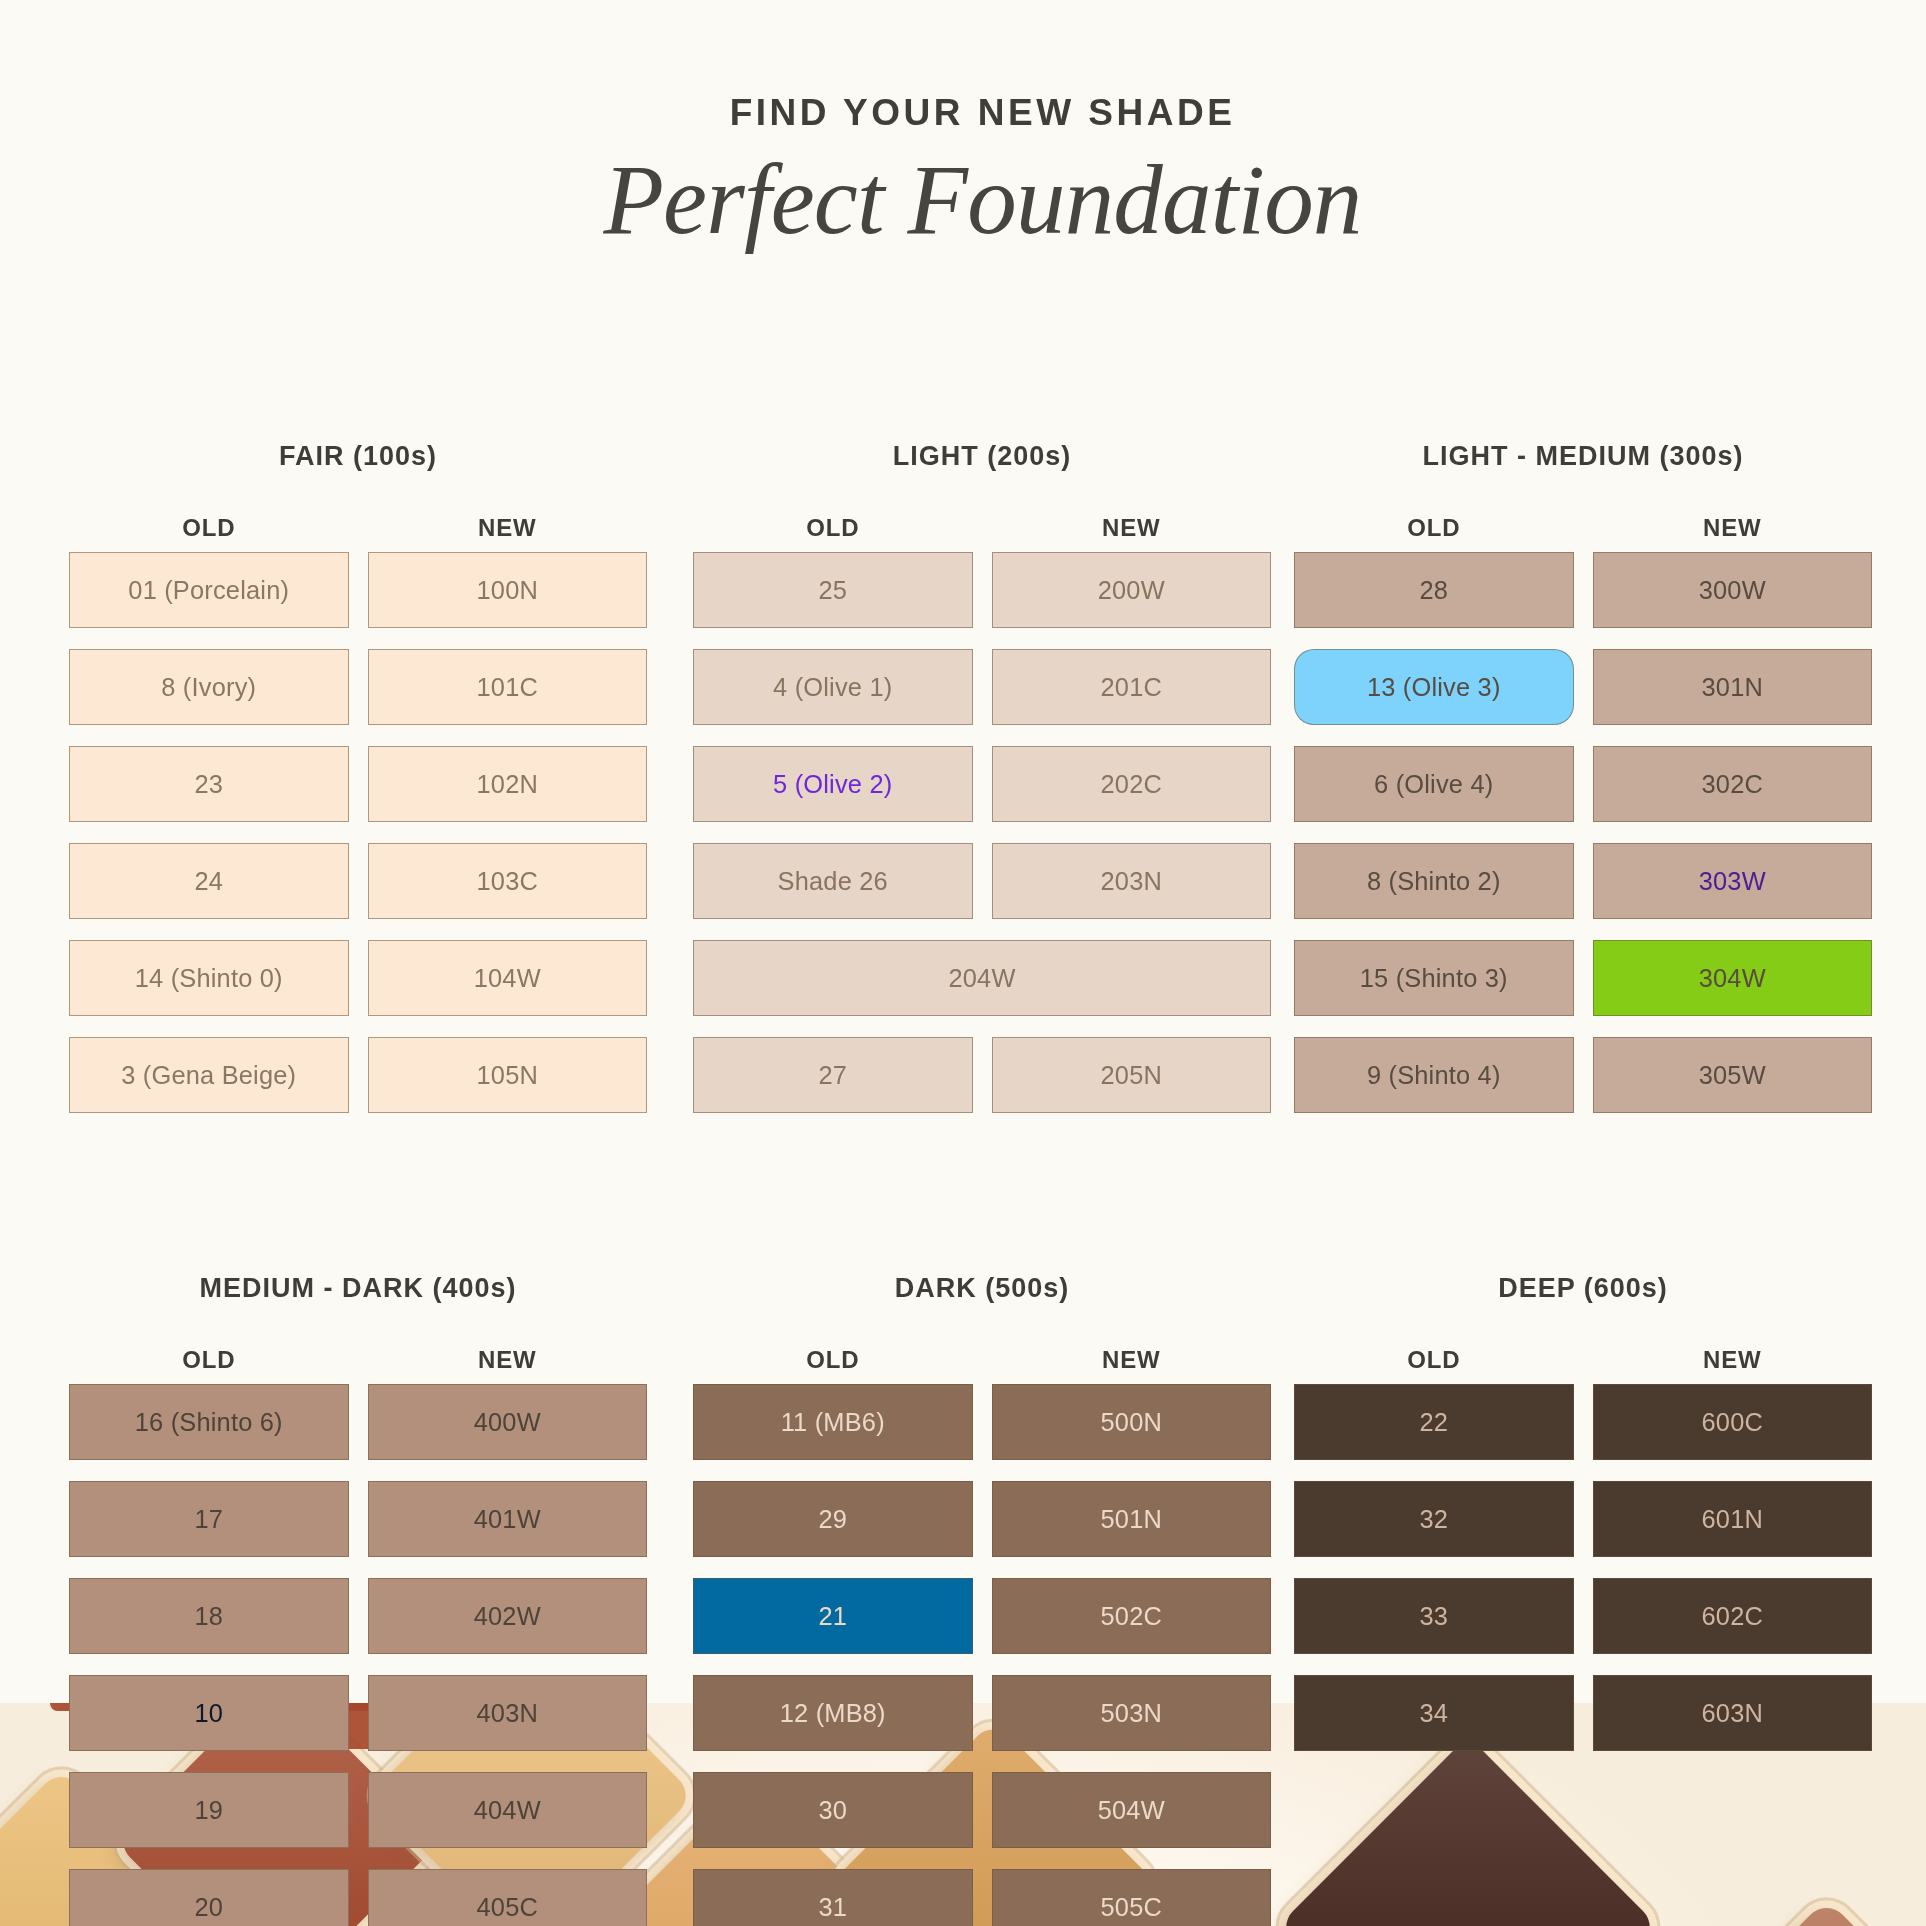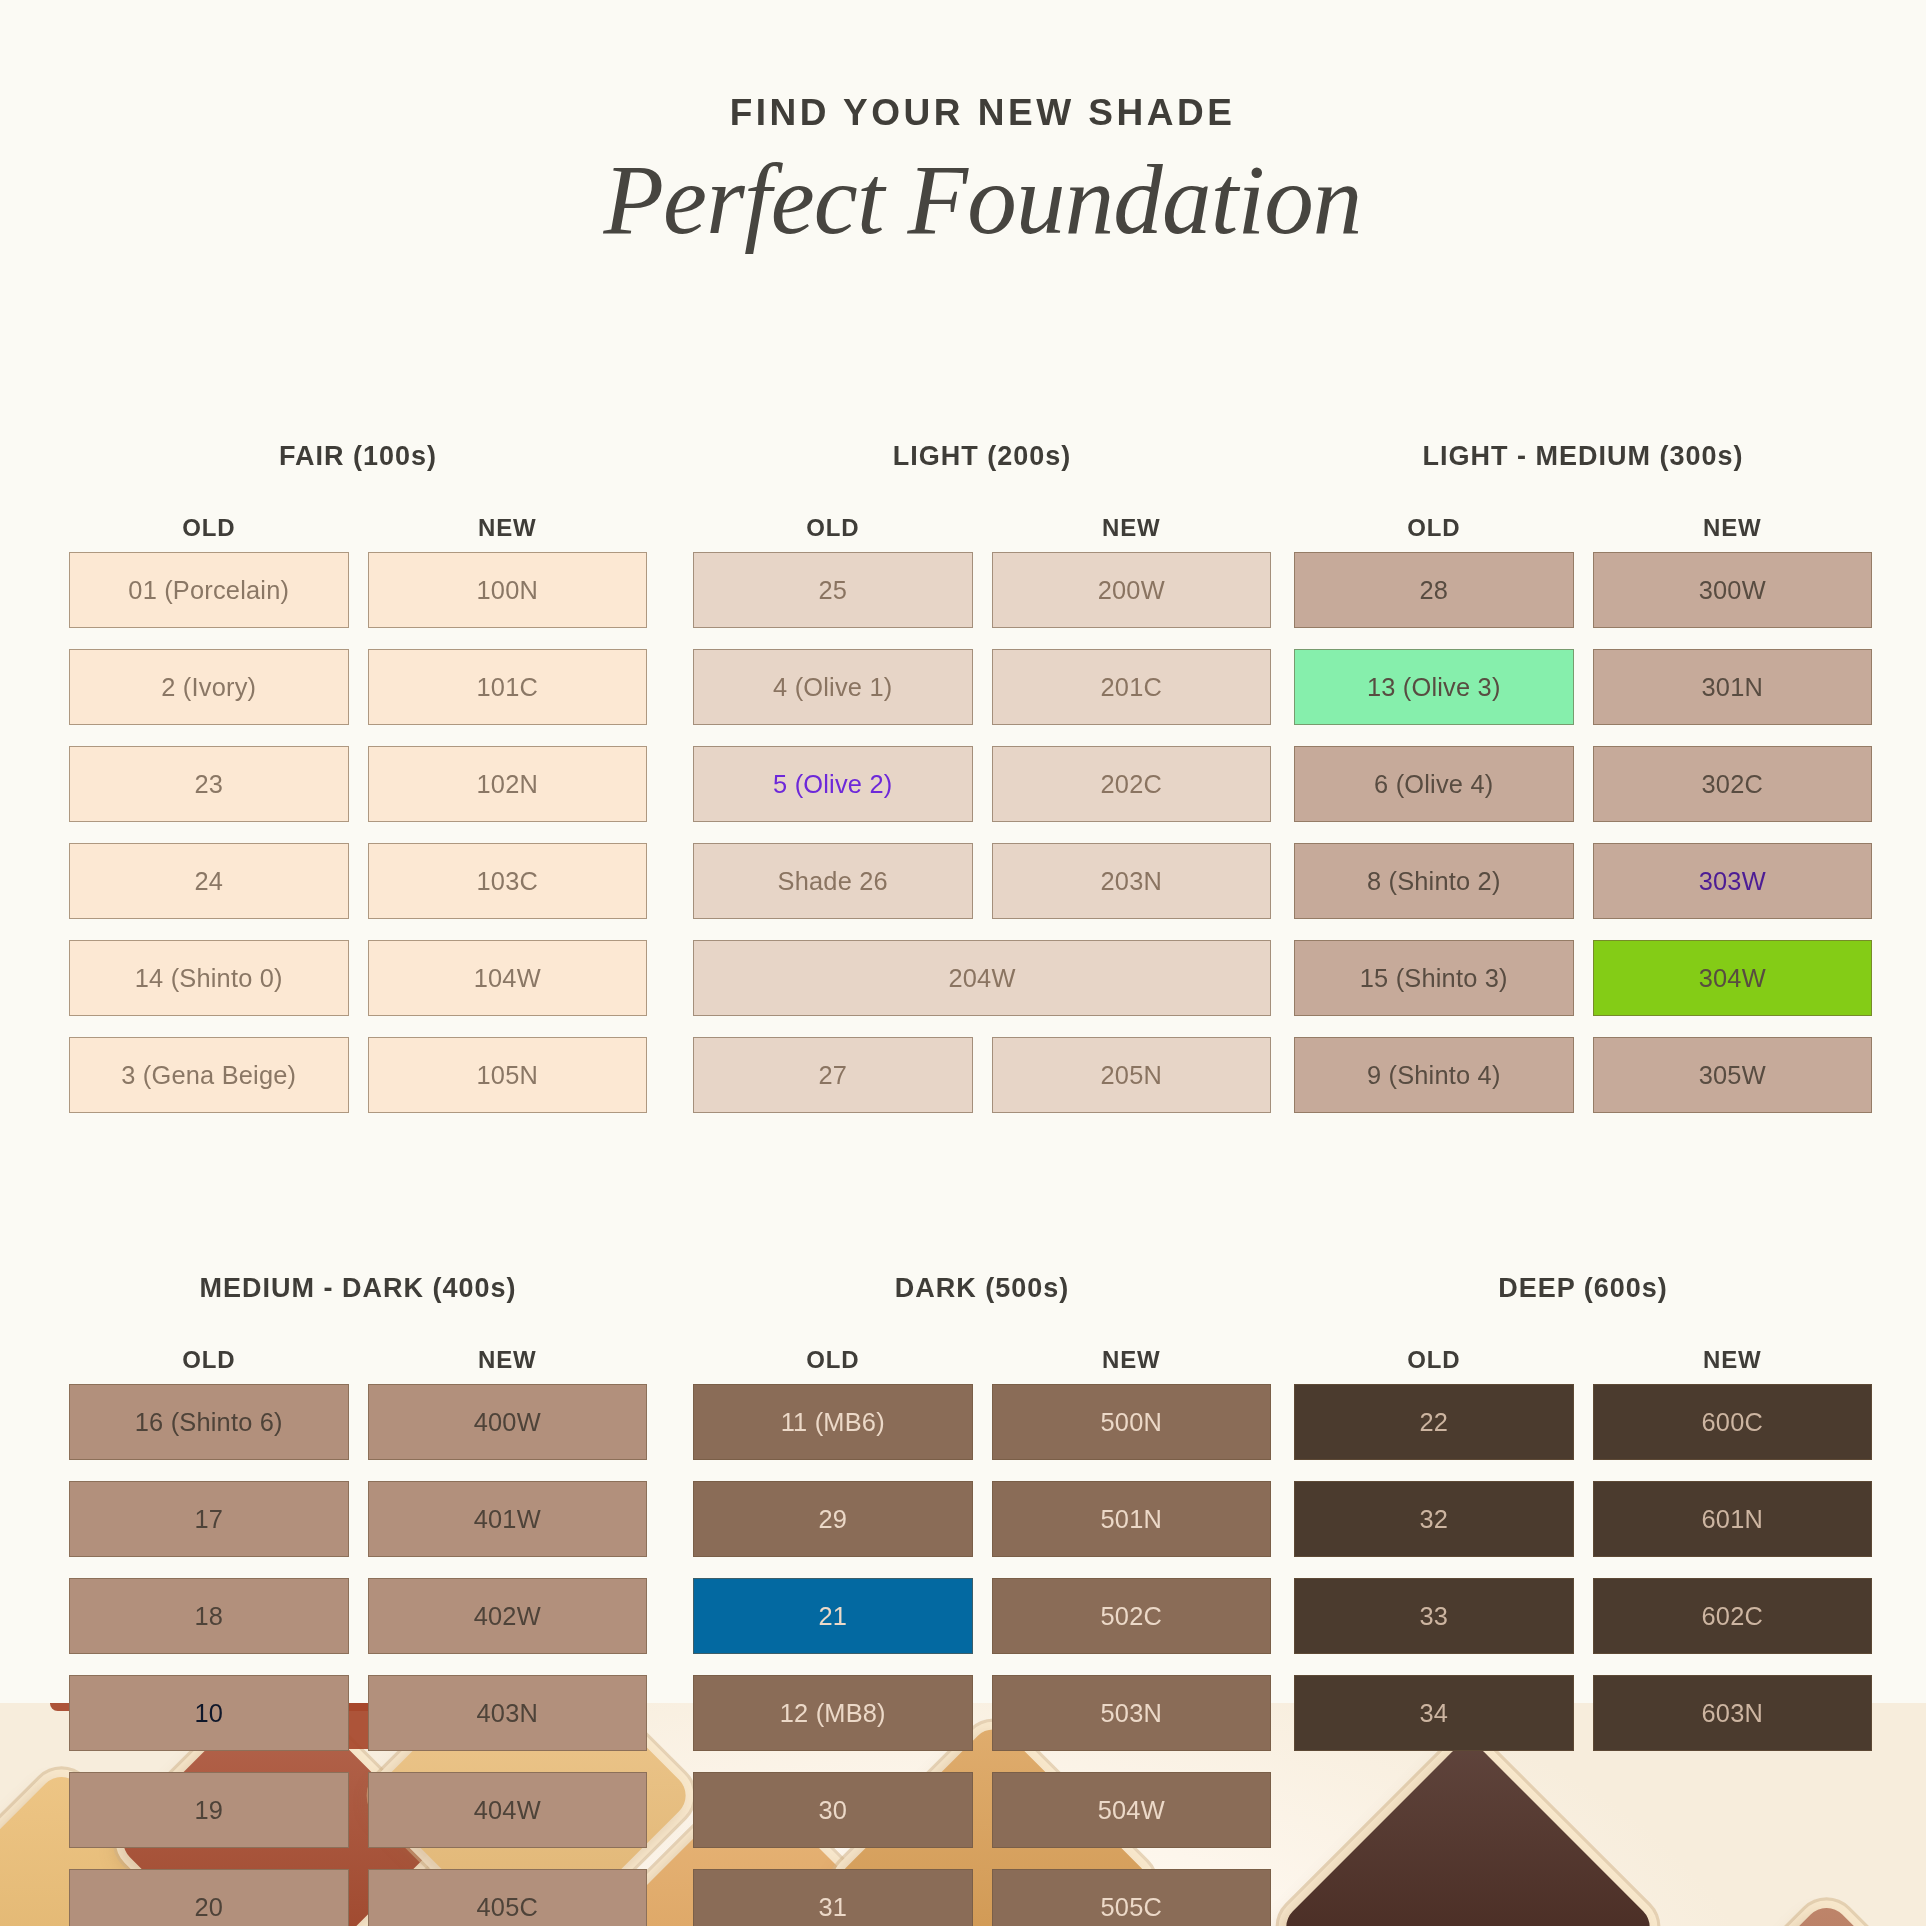--- a/index.html
+++ b/index.html
@@ -170,21 +170,21 @@
         <div class="col-head-row">
           <div class="col-head">OLD</div>
           <div class="col-head">NEW</div>
         </div>
         <div class="rows">
           <div class="shade-row">
             <div class="cell" style="background: rgb(252, 232, 211); color: rgb(138, 119, 101);">01 (Porcelain)</div>
             <div class="cell" style="background: rgb(252, 232, 211); color: rgb(138, 119, 101);">100N</div>
           </div>
           <div class="shade-row">
-            <div class="cell" style="background: rgb(252, 232, 211); color: rgb(138, 119, 101);">2 (Ivory)</div>
+            <div class="cell" style="background: rgb(252, 232, 211); color: rgb(138, 119, 101);">8 (Ivory)</div>
             <div class="cell" style="background: rgb(252, 232, 211); color: rgb(138, 119, 101);">101C</div>
           </div>
           <div class="shade-row">
             <div class="cell" style="background: rgb(252, 232, 211); color: rgb(138, 119, 101);">23</div>
             <div class="cell" style="background: rgb(252, 232, 211); color: rgb(138, 119, 101);">102N</div>
           </div>
           <div class="shade-row">
             <div class="cell" style="background: rgb(252, 232, 211); color: rgb(138, 119, 101);">24</div>
             <div class="cell" style="background: rgb(252, 232, 211); color: rgb(138, 119, 101);">103C</div>
           </div>
@@ -235,21 +235,21 @@
         <div class="col-head-row">
           <div class="col-head">OLD</div>
           <div class="col-head">NEW</div>
         </div>
         <div class="rows">
           <div class="shade-row">
             <div class="cell" style="background: rgb(198, 170, 154); color: rgb(88, 76, 65);">28</div>
             <div class="cell" style="background: rgb(198, 170, 154); color: rgb(88, 76, 65);">300W</div>
           </div>
           <div class="shade-row">
-            <div class="cell" style="background: #86efac; color: rgb(88, 76, 65);">13 (Olive 3)</div>
+            <div class="cell" style="background: #7dd3fc; color: rgb(88, 76, 65); border-radius: 20px;">13 (Olive 3)</div>
             <div class="cell" style="background: rgb(198, 170, 154); color: rgb(88, 76, 65);">301N</div>
           </div>
           <div class="shade-row">
             <div class="cell" style="background: rgb(198, 170, 154); color: rgb(88, 76, 65);">6 (Olive 4)</div>
             <div class="cell" style="background: rgb(198, 170, 154); color: rgb(88, 76, 65);">302C</div>
           </div>
           <div class="shade-row">
             <div class="cell" style="background: rgb(198, 170, 154); color: rgb(88, 76, 65);">8 (Shinto 2)</div>
             <div class="cell" style="background: rgb(198, 170, 154); color: #4c1d95; text-align: center;">303W</div>
           </div>

